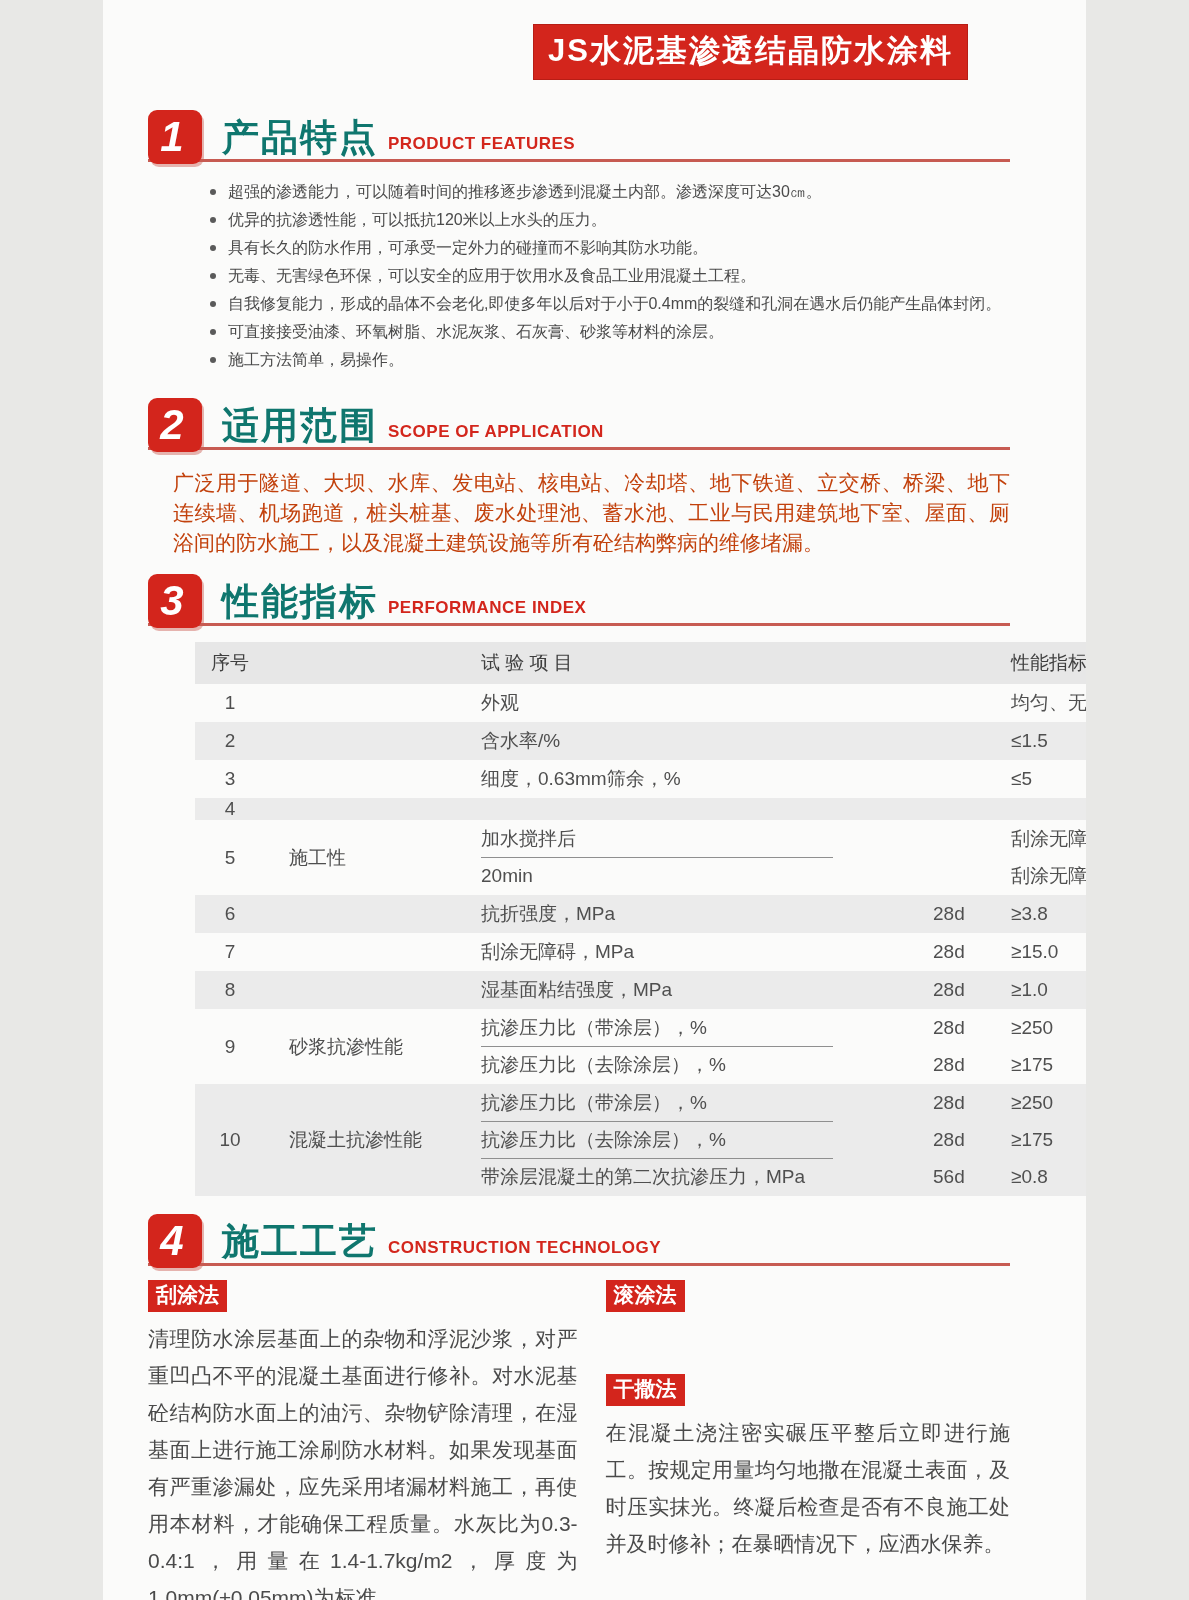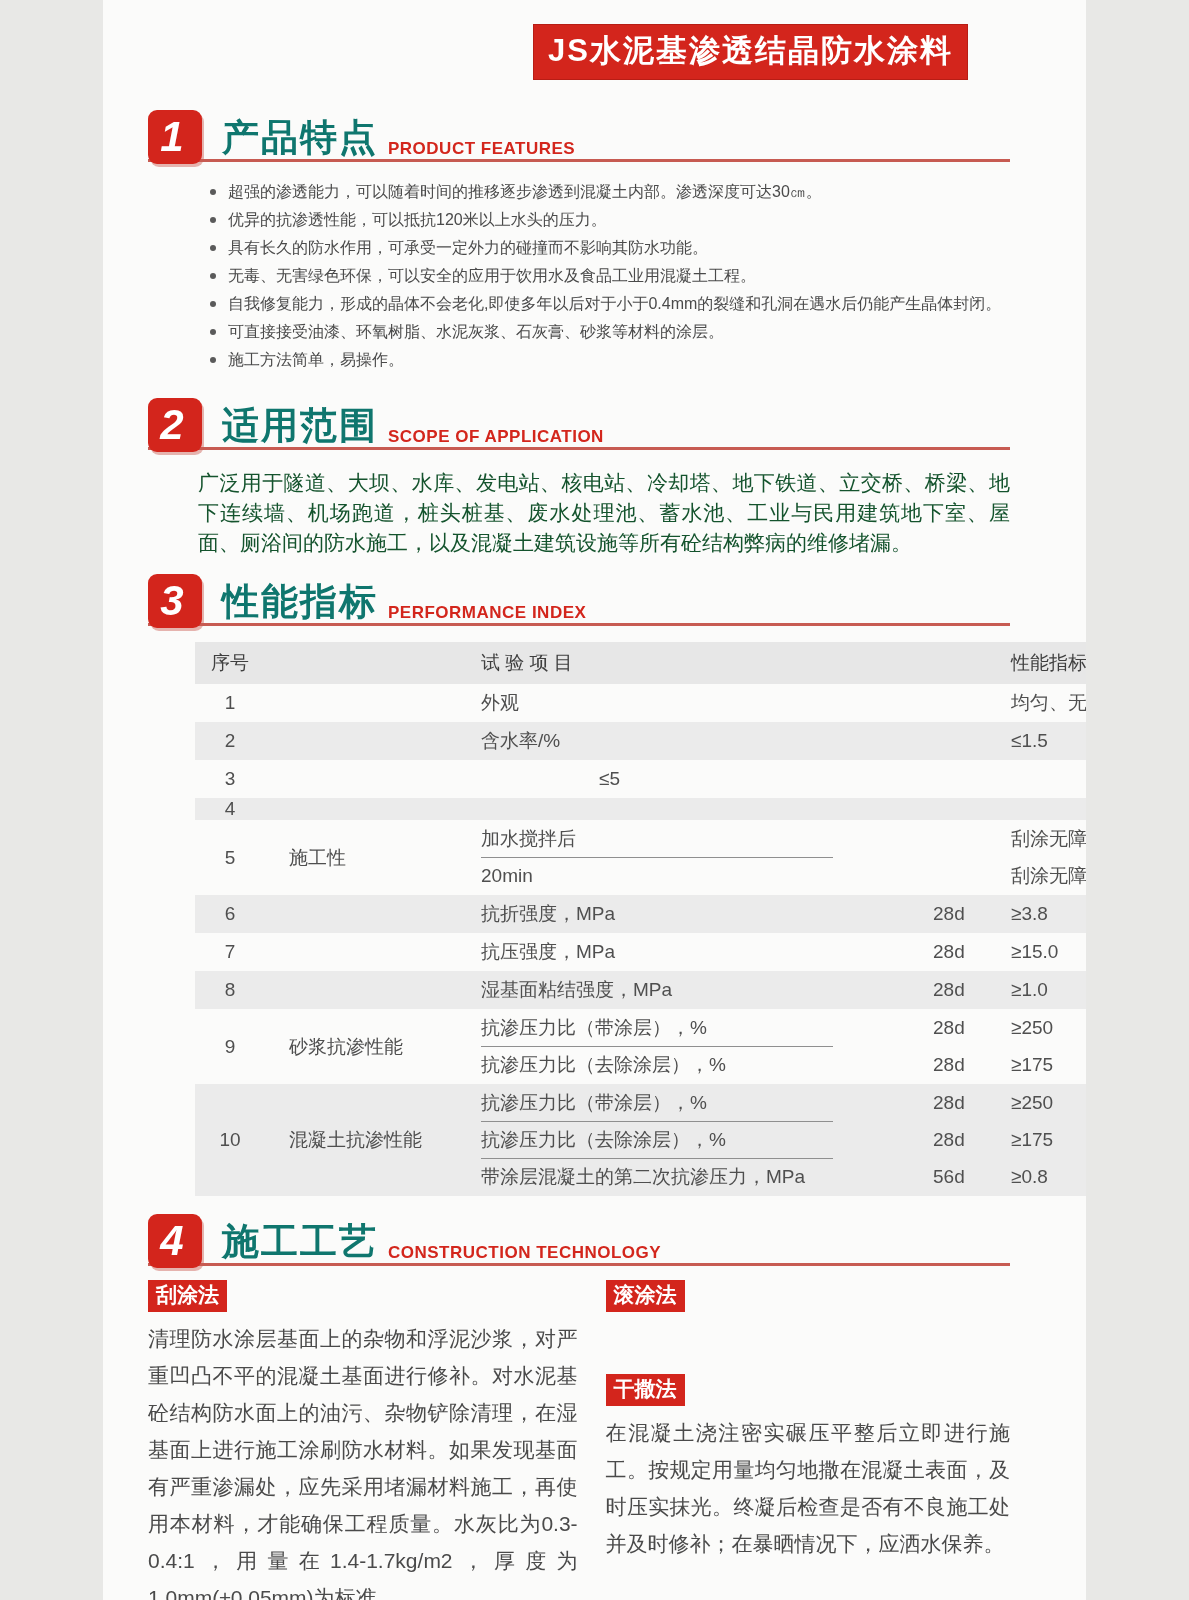--- a/index.html
+++ b/index.html
@@ -40,39 +40,39 @@
     box-shadow:2px 3px 0 rgba(201,91,82,.45);
     position:relative; z-index:2;
   }
   .sec-title {
     color:#0f766e; font-size:37px; font-weight:bold;
     line-height:1; letter-spacing:2px;
     margin-left:20px; padding-bottom:3px;
   }
   .sec-sub {
     color:#d3261c; font-size:17px; font-weight:bold;
-    letter-spacing:.5px; margin-left:10px; 
+    letter-spacing:.5px; margin-left:10px; padding-bottom:5px;
     white-space:nowrap;
   }
 
   
   .feature-list { list-style:none; margin:16px 0 0 62px; }
   .feature-list li {
     font-size:16px; line-height:28px; color:#4a4a4a;
     position:relative; padding-left:18px;
   }
   .feature-list li::before {
     content:""; position:absolute; left:0; top:11px;
     width:6px; height:6px; border-radius:50%; background:#5a5a5a;
   }
 
   
   .scope-text {
-    margin:18px 0 0 50px;
-    font-size:21px; line-height:30px; color:#14532d;
+    margin:18px 0 0 25px;
+    font-size:21px; line-height:30px; color:#c2410c;
     text-align:justify;
   }
 
   
   .perf-table { margin:16px 0 0 47px; width:1006px; font-size:19px; color:#4f4f4f; }
   .trow { display:flex; align-items:center; }
   .trow.shaded { background:#ebebeb; }
   .thead { background:#e7e7e7; font-weight:normal; color:#3f3f3f; }
   .c-no  { width:70px; text-align:center; flex-shrink:0; }
   .c-cat { width:216px; padding-left:24px; flex-shrink:0; }
@@ -173,20 +173,21 @@
                 <span class="c-age"></span>
                 <span class="c-val">≤1.5</span>
               </div>
             </div>
           </div>
           <div class="trow">
             <div class="c-no">3</div>
             <div class="c-cat"></div>
             <div class="c-items">
               <div class="subline">
+                <span class="c-item">细度，0.63mm筛余，%</span>
                 <span class="c-age"></span>
                 <span class="c-val">≤5</span>
               </div>
             </div>
           </div>
           <div class="trow shaded">
             <div class="c-no">4</div>
             <div class="c-cat"></div>
           </div>
           <div class="trow">
@@ -215,21 +216,21 @@
                 <span class="c-age">28d</span>
                 <span class="c-val">≥3.8</span>
               </div>
             </div>
           </div>
           <div class="trow">
             <div class="c-no">7</div>
             <div class="c-cat"></div>
             <div class="c-items">
               <div class="subline">
-                <span class="c-item">抗压强度，MPa</span>
+                <span class="c-item">刮涂无障碍，MPa</span>
                 <span class="c-age">28d</span>
                 <span class="c-val">≥15.0</span>
               </div>
             </div>
           </div>
           <div class="trow shaded">
             <div class="c-no">8</div>
             <div class="c-cat"></div>
             <div class="c-items">
               <div class="subline">

